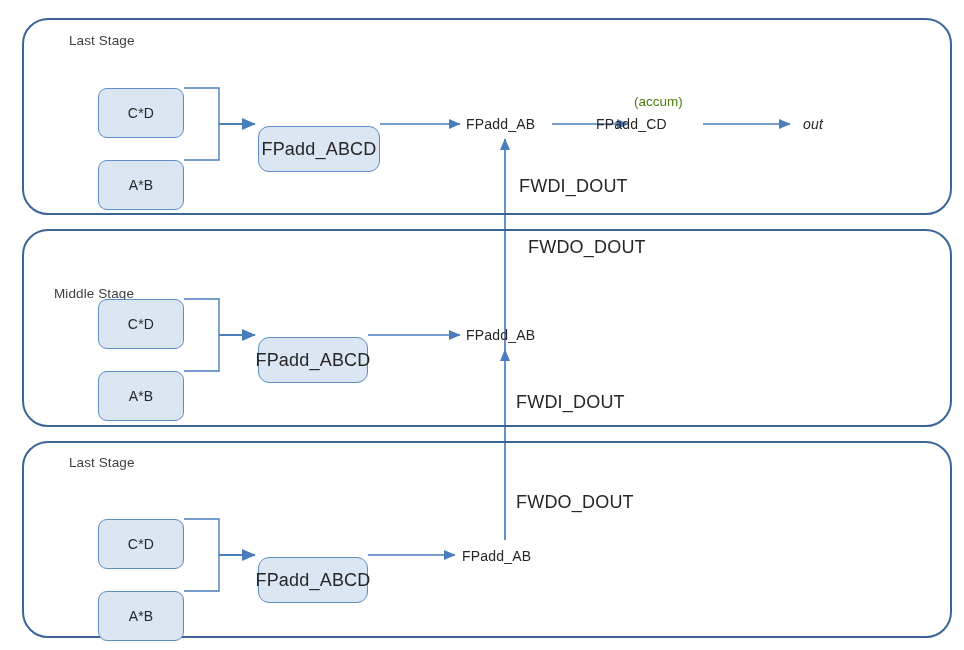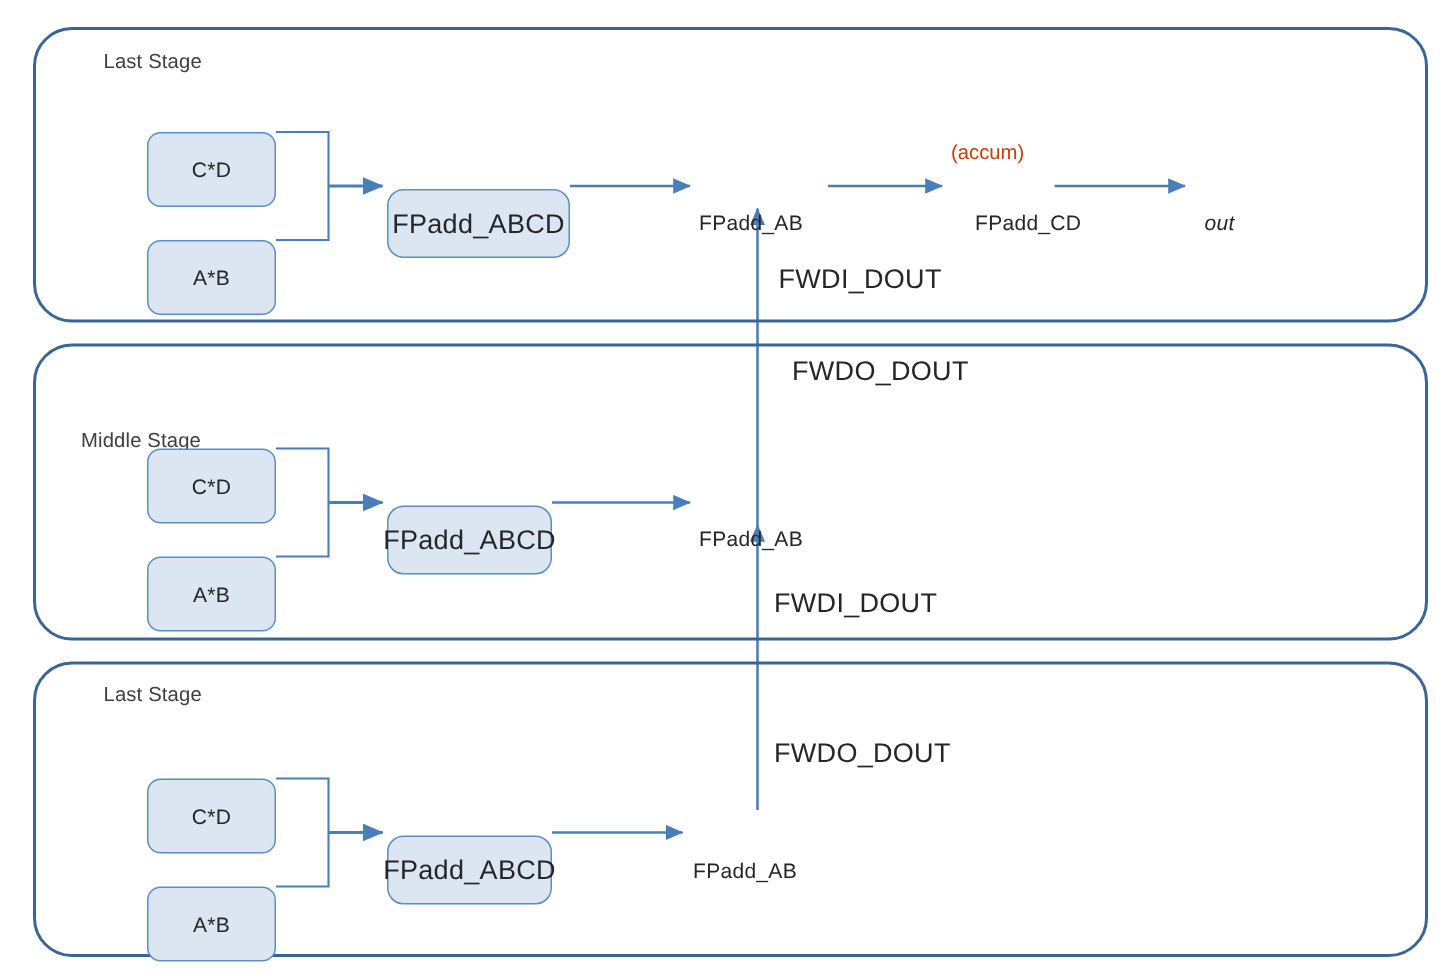--- a/index.html
+++ b/index.html
@@ -55,33 +55,32 @@
   .node.wide {
     border-radius: 11px;
     font-size: 18px;
   }
   .text-node {
     position: absolute;
     font-size: 14px;
     color: #262626;
     white-space: nowrap;
     letter-spacing: 0.2px;
-    margin-top: 24px;
   }
   .signal-label {
     position: absolute;
     font-size: 18px;
     color: #262626;
     white-space: nowrap;
     letter-spacing: 0.2px;
   }
   .annot {
     position: absolute;
     font-size: 13.5px;
-    color: #c2410c;
+    color: #4d7c0f;
     white-space: nowrap;
   }
 </style>
 </head>
 <body>
 
 <div id="canvas">
 
   <svg id="wires" viewBox="0 0 964 650" xmlns="http://www.w3.org/2000/svg">
     <defs>
@@ -131,21 +130,21 @@
   </div>
   <div class="node" style="left:98px; top:135px; width:86px; height:50px;">
     <span>A*B</span>
   </div>
   <div class="node wide" style="left:258px; top:101px; width:122px; height:46px;">
     <span>FPadd_ABCD</span>
   </div>
 
   <div class="text-node" style="left:466px; top:116px;">FPadd_AB</div>
   <div class="annot" style="left:634px; top:94px;">(accum)</div>
-  <div class="text-node" style="left:650px; top:116px;">FPadd_CD</div>
+  <div class="text-node" style="left:596px; top:116px;">FPadd_CD</div>
   <div class="text-node" style="left:803px; top:116px;font-style:italic;">out</div>
 
   <div class="signal-label" style="left:519px; top:176px;">FWDI_DOUT</div>
 
   <div class="stage" style="left:22px; top:229px; width:930px; height:198px;"></div>
   <div class="stage-label" style="left:54px; top:244px;margin-top:42px;">Middle Stage</div>
 
   <div class="node" style="left:98px; top:274px; width:86px; height:50px;">
     <span>C*D</span>
   </div>

